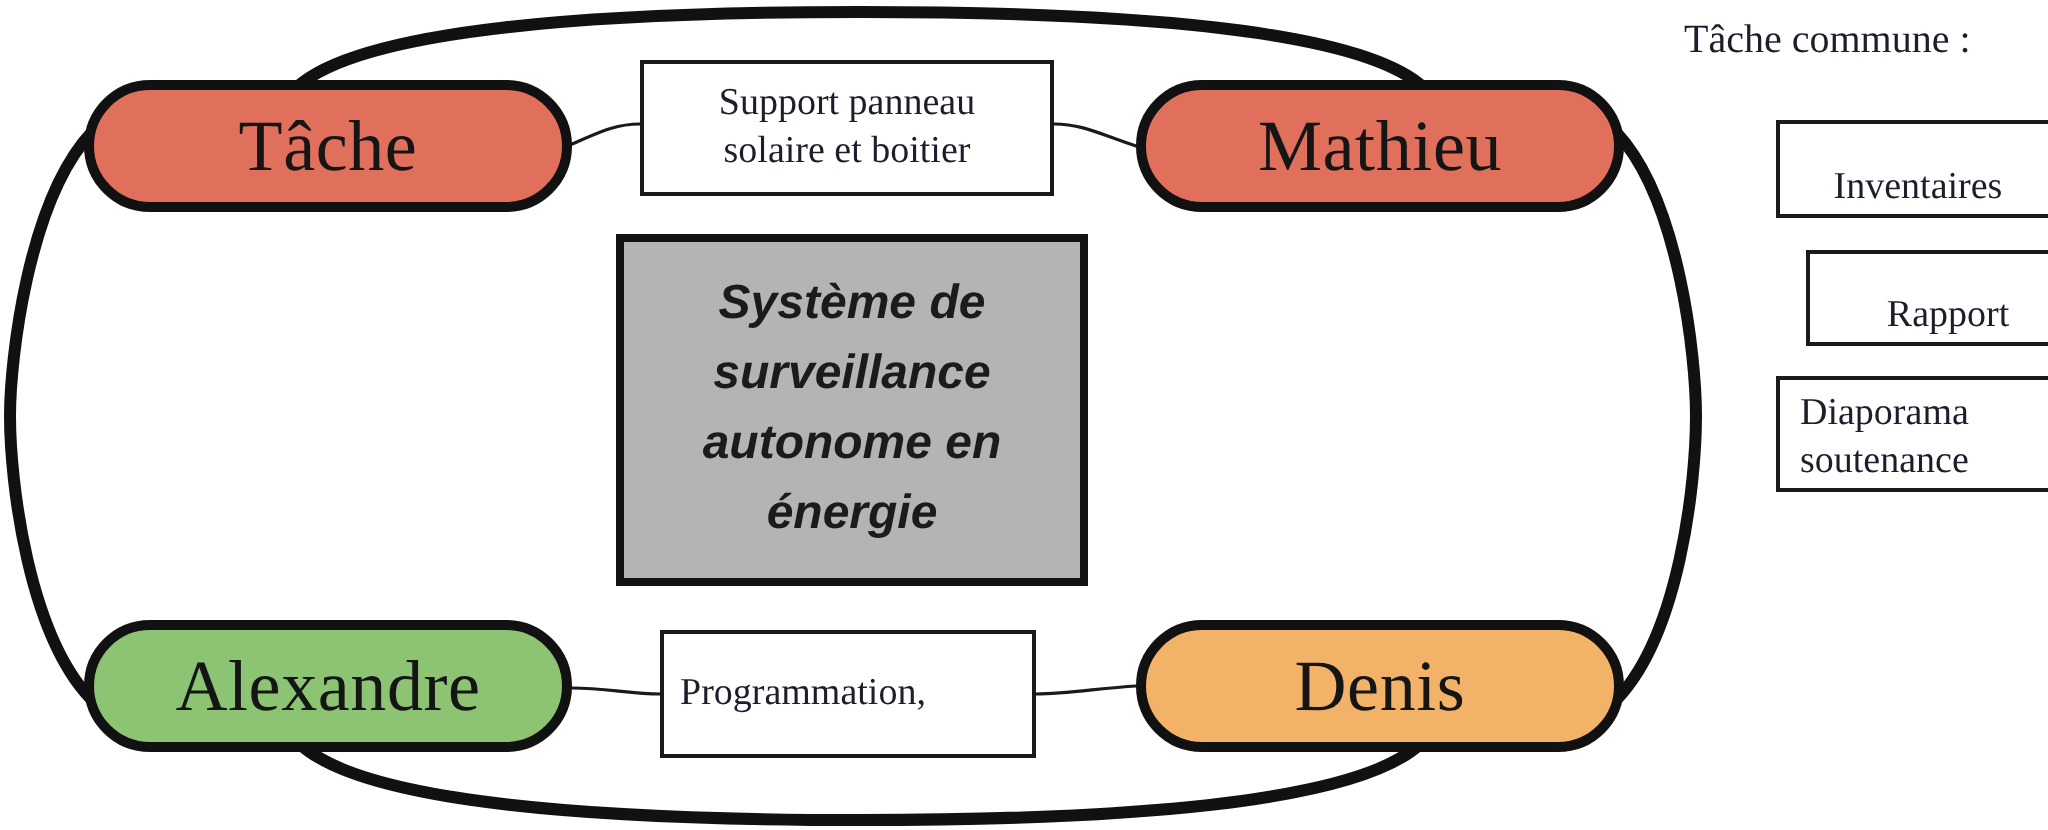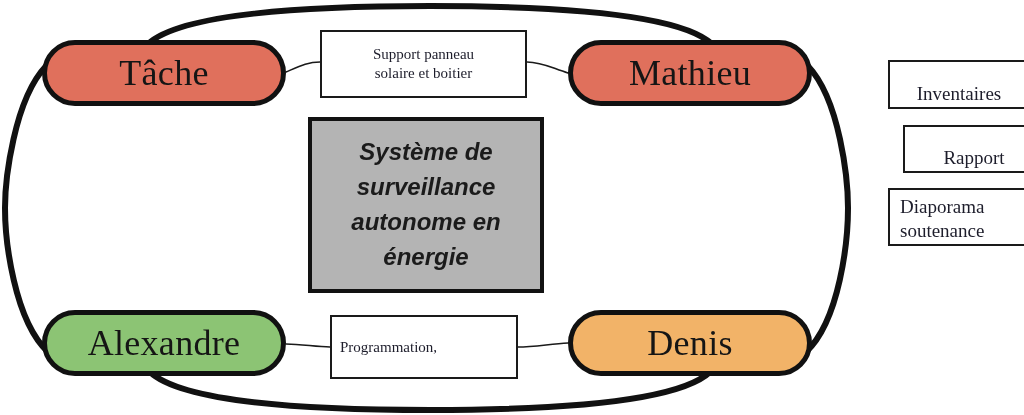--- a/index.html
+++ b/index.html
@@ -49,21 +49,21 @@
   .pill-alexandre { left: 42px;  top: 310px; width: 244px; height: 66px; }
   .pill-denis     { left: 568px; top: 310px; width: 244px; height: 66px; }
 
   
   .edge-label {
     position: absolute;
     box-sizing: border-box;
     background: #ffffff;
     border: 2px solid #1a1a1a;
     font-family: "Liberation Serif", serif;
-    font-size: 15px;
+    font-size: 19px;
     color: #1d1d2b;
     line-height: 1.25;
     z-index: 6;
     display: flex;
     flex-direction: column;
     justify-content: center;
   }
   .edge-label-top {
     left: 320px; top: 30px; width: 207px; height: 68px;
     text-align: center;
@@ -185,20 +185,21 @@
   <div class="edge-label edge-label-bottom">
     <span class="task-line">Programmation,</span>
   </div>
 
   <div class="system-box">
     <span class="system-box-text">Système de
 surveillance
 autonome en énergie</span>
   </div>
 
+  <div class="common-title">Tâche commune :</div>
 
   <div class="task-box task-box-0">
     <span class="task-line">Inventaires</span>
   </div>
 
   <div class="task-box task-box-1">
     <span class="task-line">Rapport</span>
   </div>
 
   <div class="task-box task-box-2">

